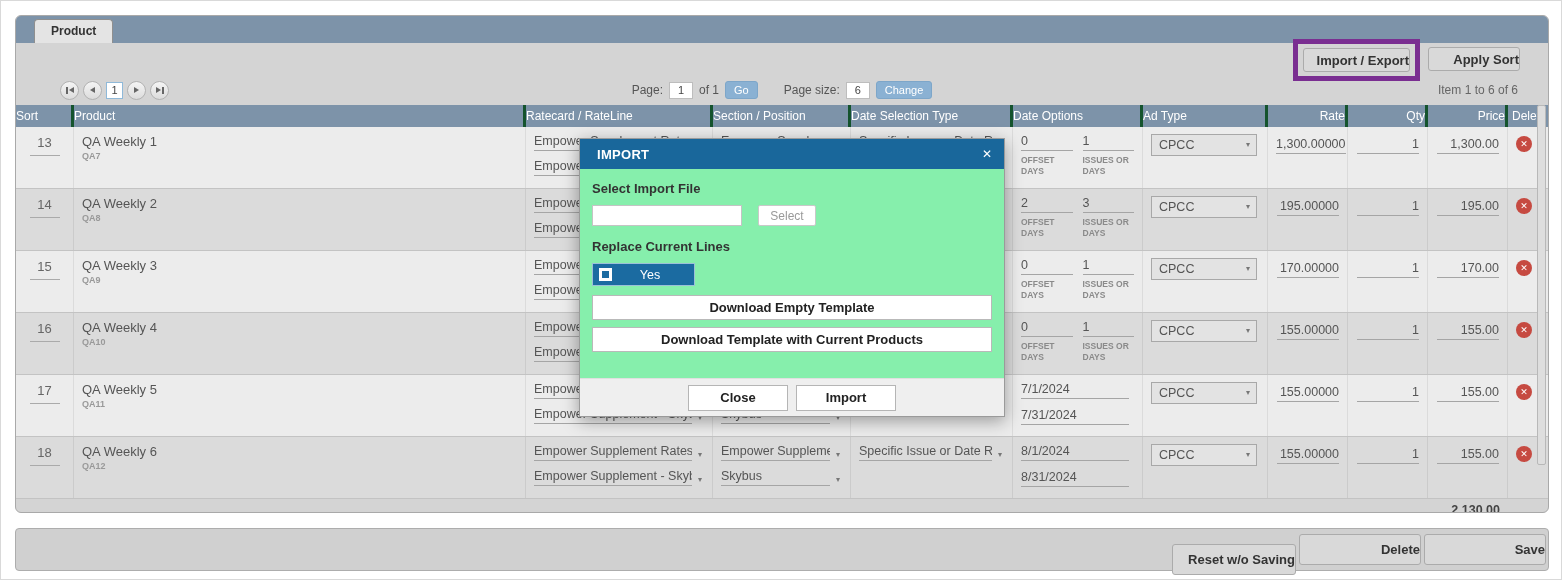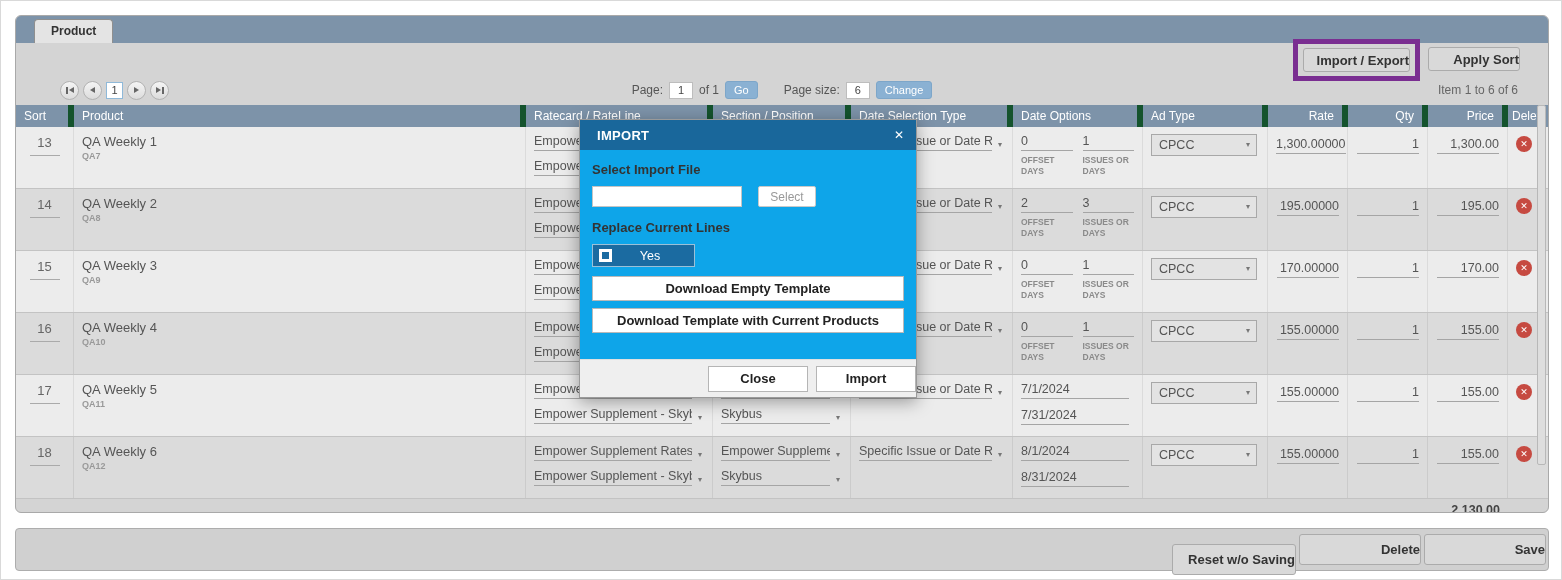--- a/index.html
+++ b/index.html
@@ -39,21 +39,21 @@
     color:#444; display:flex; align-items:center; justify-content:center; }
   .btn-blue { background:#8ab1d3; border:1px solid #7da6c9; border-radius:3px; color:#fff;
     font-size:11px; padding:2px 8px; cursor:pointer; }
   .pager-right { position:absolute; right:30px; font-size:12px; color:#666; }
   .pager-center .gap { width:14px; }
 
   
   .grid-row { display:grid;
     grid-template-columns:58px 452px 187px 138px 162px 130px 125px 80px 80px 80px 32px; }
   .thead { background:#7d93a9; color:#fff; font-size:12px; height:22px; }
-  .thead > div { display:flex; align-items:center; padding:0 8px; border-right:6px solid #14532d;
+  .thead > div { display:flex; align-items:center; padding:0 0; border-right:3px solid #14532d;
     white-space:nowrap; overflow:hidden; }
   .thead > div.num { justify-content:flex-end; }
   .thead > div:last-child { border-right:none; padding:0 4px; }
 
   .tbody .row { min-height:51px; border-bottom:1px solid #c3c3c3; }
   .tbody .row:nth-child(odd) { background:#ececec; }
   .tbody .row:nth-child(even) { background:#dbdbdb; }
   .row > div { border-right:1px solid rgba(0,0,0,0.07); padding:7px 8px 4px; overflow:hidden; }
   .row > div:last-child { border-right:none; }
 
@@ -94,42 +94,42 @@
     background:#dedede; border:1px solid #b8b8b8; border-radius:2px; }
 
   
   .footer-panel { position:absolute; left:14px; top:527px; width:1534px; height:43px;
     background:#d0d0d0; border:1px solid #adadad; border-radius:4px;
     display:flex; align-items:center; justify-content:flex-end; gap:3px; padding-right:2px; }
   .footer-panel .gbtn { height:31px; }
   .btn-reset { width:124px;margin-top:19px; } .btn-del { width:122px; } .btn-save { width:122px; }
 
   
-  .modal { position:absolute; left:578px; top:118px; width:338px; background:#0ea5e9;
+  .modal { position:absolute; left:578px; top:137px; width:426px; background:#86efac;
     border:1px solid #9a9a9a; box-shadow:0 4px 16px rgba(0,0,0,0.35); z-index:10; }
   .modal-header { height:30px; background:#19679b; color:#fff; display:flex; align-items:center;
     padding:0 12px 0 17px; }
   .modal-title { flex:1; font-size:13px; font-weight:bold; letter-spacing:0.3px; }
   .modal-close { font-size:12px; font-weight:bold; cursor:pointer; }
   .modal-body { padding:12px 12px 0; }
   .m-label { font-size:13px; font-weight:bold; color:#333; margin-bottom:9px; }
   .file-row { display:flex; align-items:flex-end; gap:16px; margin-bottom:13px; }
   .file-input { width:150px; height:21px; background:#fff; border:1px solid #c4c4c4; }
   .btn-select { width:58px; height:21px; background:#fff; border:1px solid #c9c9c9; border-radius:2px;
     font-size:12px; color:#999; }
   .yes-toggle { width:103px; height:23px; background:#1b6ba1; border:1px solid #9bc0d8; display:flex;
     align-items:center; padding:0 6px; margin-bottom:9px; cursor:pointer; }
   .chk { width:13px; height:13px; background:#fff; display:flex; align-items:center; justify-content:center; }
   .chk .inner { width:7px; height:7px; background:#1b6ba1; }
   .yes-toggle .ylab { flex:1; text-align:center; color:#fff; font-size:12.5px; font-weight:normal; }
   .dl-btn { display:block; width:100%; height:25px; background:#fff; border:1px solid #b9b9b9;
     font-size:13px; font-weight:bold; color:#222; margin-bottom:7px; cursor:pointer;
     font-family:"Liberation Sans","DejaVu Sans",sans-serif; }
   .modal-footer { margin-top:26px; background:#efefef; border-top:1px solid #e0e0e0;
-    height:38px; display:flex; align-items:center; justify-content:flex-end; gap:8px; }
+    height:38px; display:flex; align-items:center; justify-content:center; gap:8px; }
   .mf-btn { width:100px; height:26px; background:#fff; border:1px solid #b5b5b5; font-size:13px;
     font-weight:bold; color:#222; cursor:pointer; font-family:"Liberation Sans","DejaVu Sans",sans-serif; }
 </style>
 </head>
 <body>
 
 <div class="page">
 
   <div class="main-panel">
 

